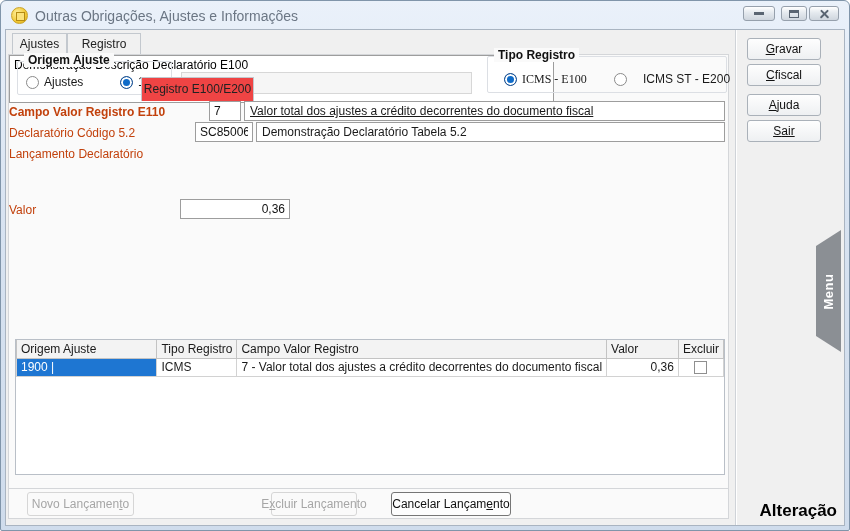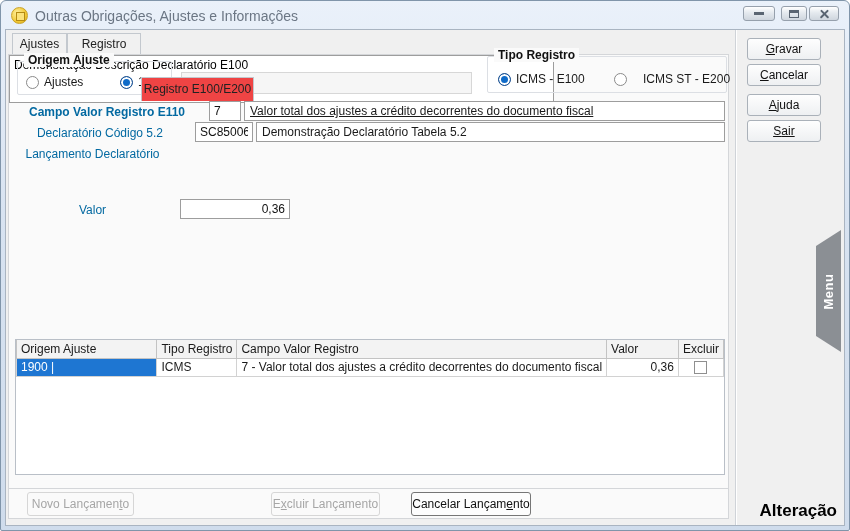--- a/index.html
+++ b/index.html
@@ -56,21 +56,21 @@
   .rb { width:13px; height:13px; border-radius:50%; background:#fff; border:1px solid #8a8a8a; flex:0 0 auto; }
   .rb.checked { border:1px solid #1c4e8c; background:#0f6bc8; box-shadow:inset 0 0 0 2px #fff; }
   .radio-label { white-space:nowrap; }
 
   
   .fld { position:absolute; background:#fff; border:1px solid #9d9d9d; font-family:"Liberation Sans",sans-serif;
     font-size:12px; padding:1px 4px; color:#111; }
   .combo { position:absolute; background:#fff; border:1px solid #9d9d9d; font-size:12px; line-height:18px;
     padding:1px 18px 1px 5px; white-space:nowrap; overflow:hidden; }
   .combo.disabled { background:#f6f6f6; border-color:#d7d7d7; color:#9b9b9b; }
-  .lbl { position:absolute; text-align:center; white-space:nowrap; font-size:12px; color:#0369a1; }
+  .lbl { position:absolute; text-align:left; white-space:nowrap; font-size:12px; color:#c2410c; }
   .lbl.bold { font-weight:bold; }
 
   #combo-origem { left:172px; top:17px; width:291px; height:22px; line-height:18px; }
   #lbl-campo { left:0; top:50px; width:196px; }
   #fld-campo-code { left:200px; top:46px; width:32px; height:20px; }
   #combo-campo { left:235px; top:46px; width:481px; height:20px; line-height:16px;text-decoration:underline; }
   #lbl-decl { left:0; top:71px; width:182px; }
   #fld-decl-code { left:186px; top:67px; width:58px; height:20px; }
   #combo-decl { left:247px; top:67px; width:469px; height:20px; line-height:16px; }
   #lbl-desc { left:0; top:92px; width:167px; }
@@ -94,22 +94,22 @@
   .checkbox { display:inline-block; width:13px; height:13px; border:1px solid #8f8f8f; background:#fff; vertical-align:middle; }
 
   
   #footer-sep { position:absolute; left:0; right:0; top:433px; border-top:1px solid #d4d6d9; }
   .btn { position:absolute; height:24px; border:1px solid #767676; border-radius:3px; background:#fdfdfd;
     font-family:"Liberation Sans",sans-serif; font-size:12px; color:#111; display:flex; align-items:center;
     justify-content:center; white-space:nowrap; cursor:default; }
   .btn.disabled { border-color:#d6d6d6; background:#fafafa; color:#a6a6a6; }
   #btn-novo     { left:18px;  top:437px; width:107px; }
   #btn-gravarl  { left:132px; top:437px; width:113px; }
-  #btn-excluirl { left:262px; top:437px; width:109px; }
-  #btn-cancelarl{ left:402px; top:437px; width:120px; }
+  #btn-excluirl { left:262px; top:437px; width:86px; }
+  #btn-cancelarl{ left:382px; top:437px; width:120px; }
   .accel { text-decoration:underline; }
 
   
   #vdivider { position:absolute; left:729px; top:0; bottom:0; width:1px; background:#cfd3d8; }
   #vdivider::after { content:""; position:absolute; left:1px; top:0; bottom:0; width:1px; background:#ffffff; }
   .side-btn { position:absolute; left:741px; width:74px; height:22px; border:1px solid #aab1b9; border-radius:3px;
     background:linear-gradient(180deg,#fefefe,#eef0f2); font-size:12px; color:#111; display:flex;
     align-items:center; justify-content:center; cursor:default; }
   #btn-gravar   { top:8px; }
   #btn-cancelar { top:34px; }
@@ -161,21 +161,21 @@
         <div class="radio-opt" style="left:82px; top:13px;margin-left:20px;">
           <span class="rb checked"></span>
           <span class="radio-label">1900</span>
         </div>
       </div>
 
       <div class="combo disabled" id="combo-origem">1900 |</div>
 
       <div class="groupbox" id="gb-tipo">
         <span class="legend">Tipo Registro</span>
-        <div class="radio-opt" style="left:10px; top:15px;">
+        <div class="radio-opt" style="left:16px; top:15px;font-family:Liberation Serif, serif;">
           <span class="rb checked"></span>
           <span class="radio-label">ICMS - E100</span>
         </div>
         <div class="radio-opt" style="left:126px; top:15px;gap:16px;">
           <span class="rb"></span>
           <span class="radio-label">ICMS ST - E200</span>
         </div>
       </div>
 
       <div class="lbl bold" id="lbl-campo">Campo Valor Registro E110</div>
@@ -232,21 +232,21 @@
         <span><span>Cancelar Lançam</span><span class="accel">e</span><span>nto</span></span>
       </div>
     </div>
 
     <div id="vdivider"></div>
 
     <div class="side-btn" id="btn-gravar">
       <span><span class="accel">G</span><span>ravar</span></span>
     </div>
     <div class="side-btn" id="btn-cancelar">
-      <span><span class="accel">C</span><span>ancelar</span></span>
+      <span><span class="accel">C</span><span>fiscal</span></span>
     </div>
     <div class="side-btn" id="btn-ajuda">
       <span><span class="accel">A</span><span>juda</span></span>
     </div>
     <div class="side-btn" id="btn-sair">
       <span><span class="accel">S</span><span>air</span></span>
     </div>
 
     <div id="menu-tab">
       <span>Menu</span>

